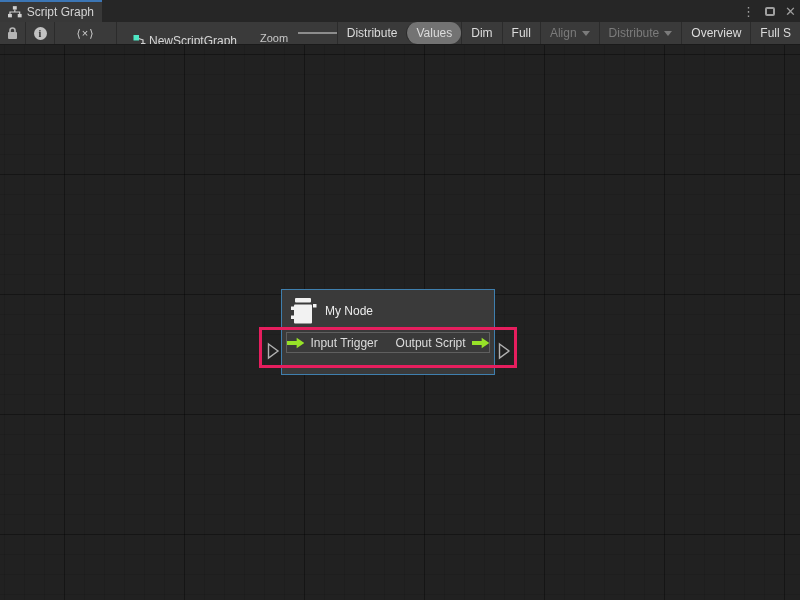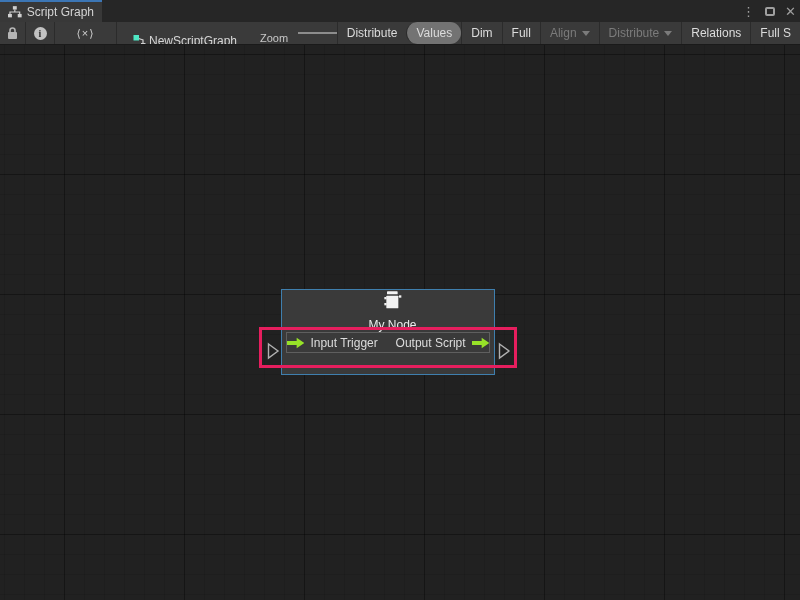--- a/index.html
+++ b/index.html
@@ -89,21 +89,21 @@
     background-position:64px 0, 0 9px, 4px 0, 0 9px;
   }
 
   
   .node {
     position:absolute; left:281px; top:244px; width:214px; height:86px;
     background:#3a3a3a; border:1px solid #3f7fae; z-index:3;
   }
   .node-header {
     position:absolute; left:0; top:0; width:100%; height:42px;
-    display:flex; align-items:center; gap:8px; padding-left:9px;flex-direction:column;
+    display:flex; align-items:center; gap:8px; padding-left:9px;
   }
   .node-title { font-size:12px; color:#ececec; }
   .node-row {
     position:absolute; left:4px; top:42px; width:204px; height:21px;
     border:1px solid #5f5f5f; background:#3a3a3a;
     display:flex; align-items:center; justify-content:center; gap:6px;
   }
   .port-label { font-size:12px; color:#dcdcdc; white-space:nowrap; }
   .port-gap { width:6px; }
 
@@ -186,21 +186,21 @@
       </div>
       <div class="tb-btn disabled">
         <span>Align</span>
         <span class="caret"></span>
       </div>
       <div class="tb-btn disabled">
         <span>Distribute</span>
         <span class="caret"></span>
       </div>
       <div class="tb-btn">
-        <span>Relations</span>
+        <span>Overview</span>
       </div>
       <div class="tb-btn">
         <span>Full S</span>
       </div>
     </div>
   </div>
 
   <div class="canvas">
 
     <div class="node">

